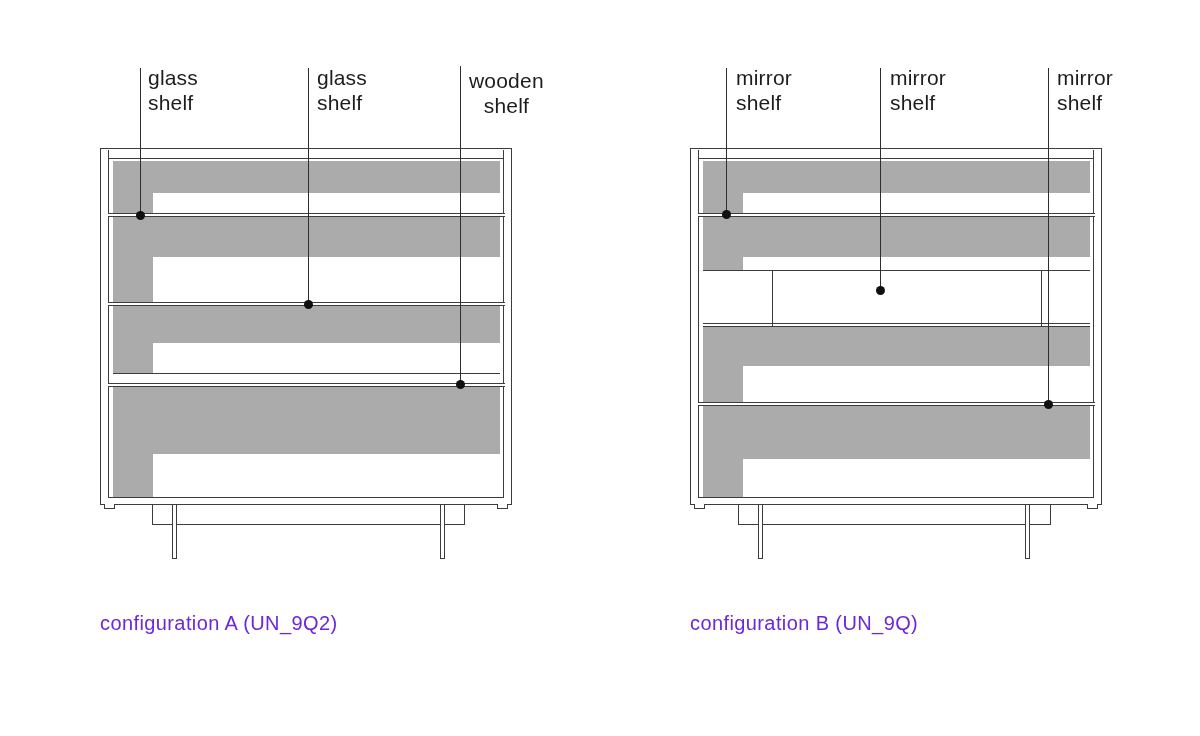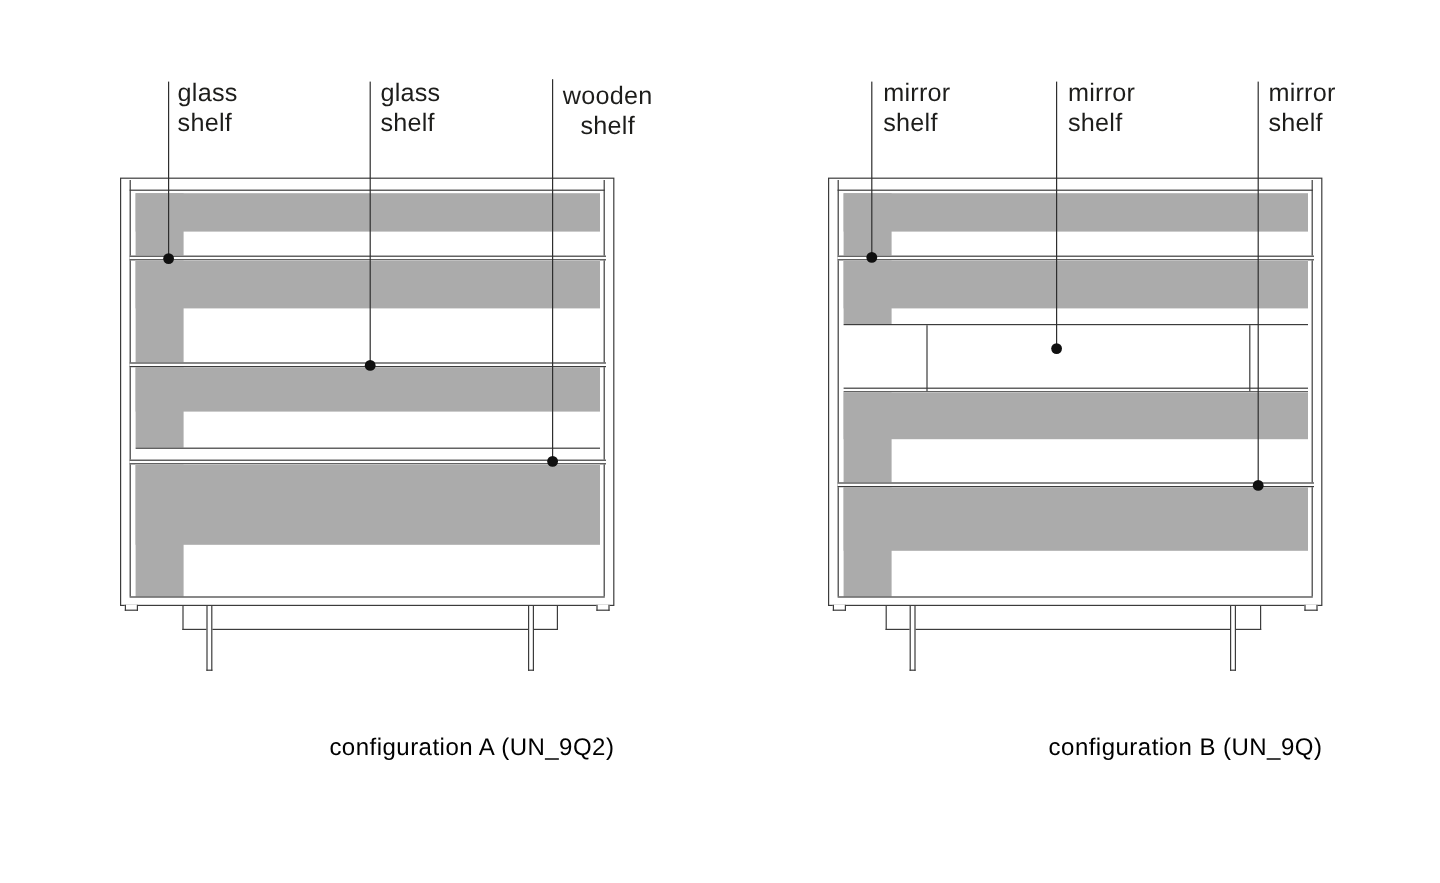--- a/index.html
+++ b/index.html
@@ -37,22 +37,22 @@
   }
   
   .callout-line{position:absolute;width:1px;background:#2e2e2e;}
   .callout-dot{position:absolute;width:9px;height:9px;border-radius:50%;background:#101010;}
   .callout-label{
     position:absolute;font-size:21px;line-height:25px;color:#1d1d1b;
     letter-spacing:0.2px;white-space:nowrap;
   }
   
   .caption{
-    position:absolute;top:611px;width:412px;text-align:right;
-    font-size:20px;line-height:24px;color:#000000;letter-spacing:0.4px;
+    position:absolute;top:611px;width:412px;text-align:left;
+    font-size:20px;line-height:24px;color:#6d28d9;letter-spacing:0.4px;
   }
 </style>
 </head>
 <body>
 
 <div class="canvas">
 
   <div>
 
     <div class="cabinet" style="left:100px;top:148px;">

